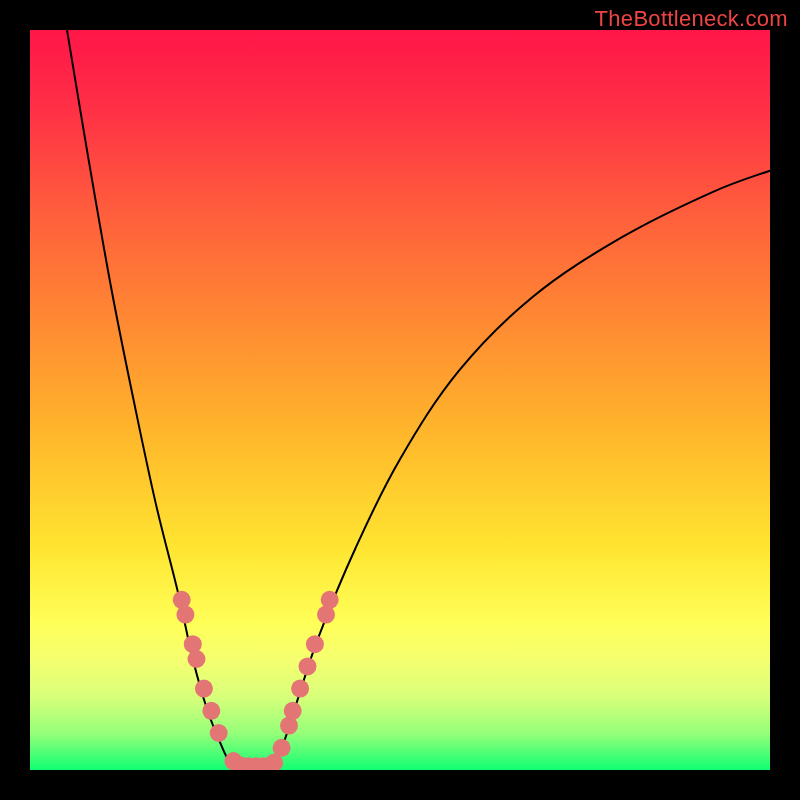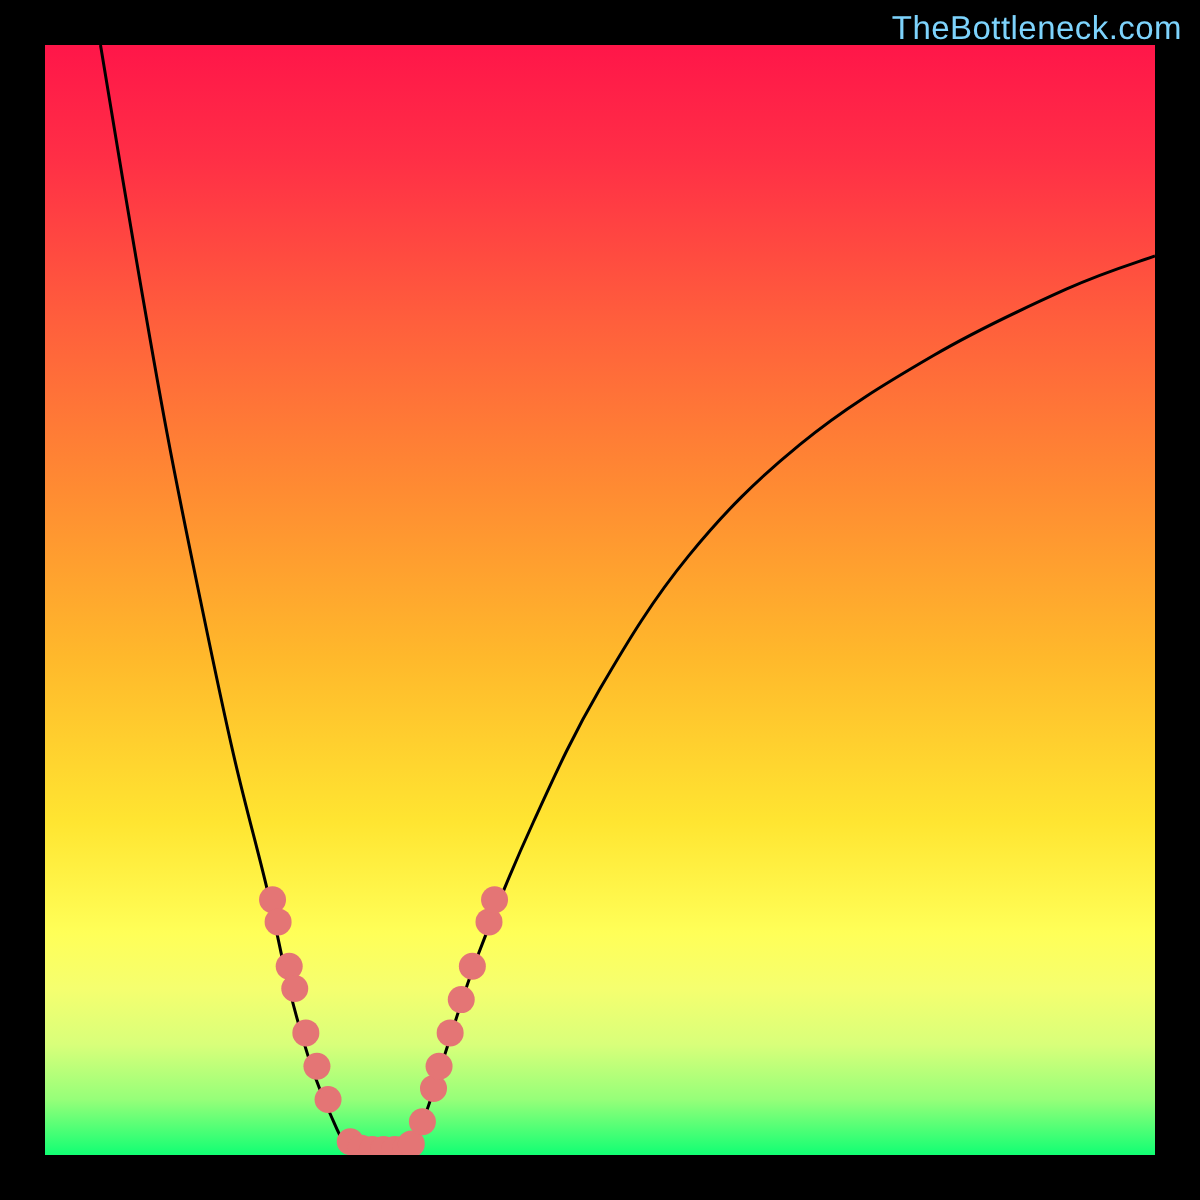--- a/index.html
+++ b/index.html
@@ -36,21 +36,21 @@
       #D9FF7A 90%,
       #96FF79 95%,
       #11FF73 100%
     );
   }
   .watermark {
     position: absolute;
     top: 6px;
     right: 12px;
     font-size: 22px;
-    color: #7dd3fc;
+    color: #ef4444;
     letter-spacing: 0.3px;
     font-weight: 500;
     pointer-events: none;
   }
   svg.overlay {
     position: absolute;
     inset: 0;
     width: 740px;
     height: 740px;
   }

